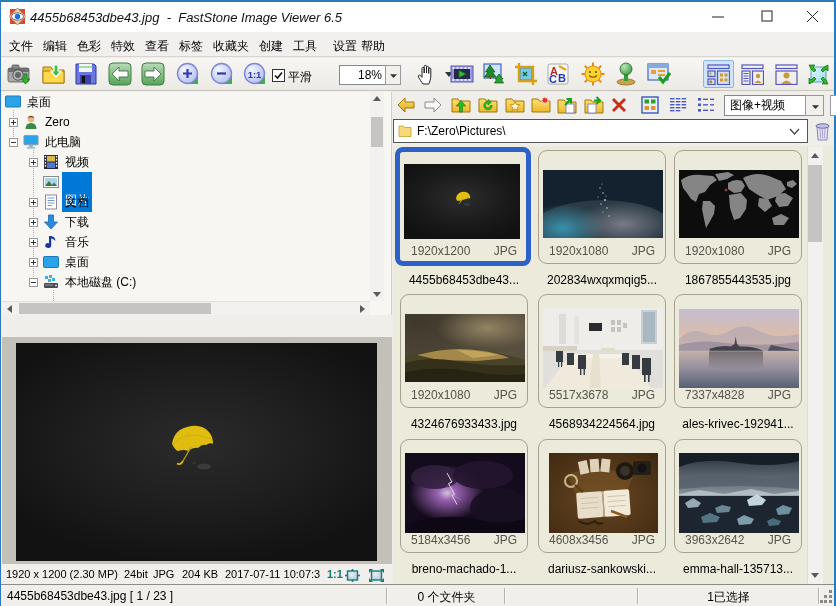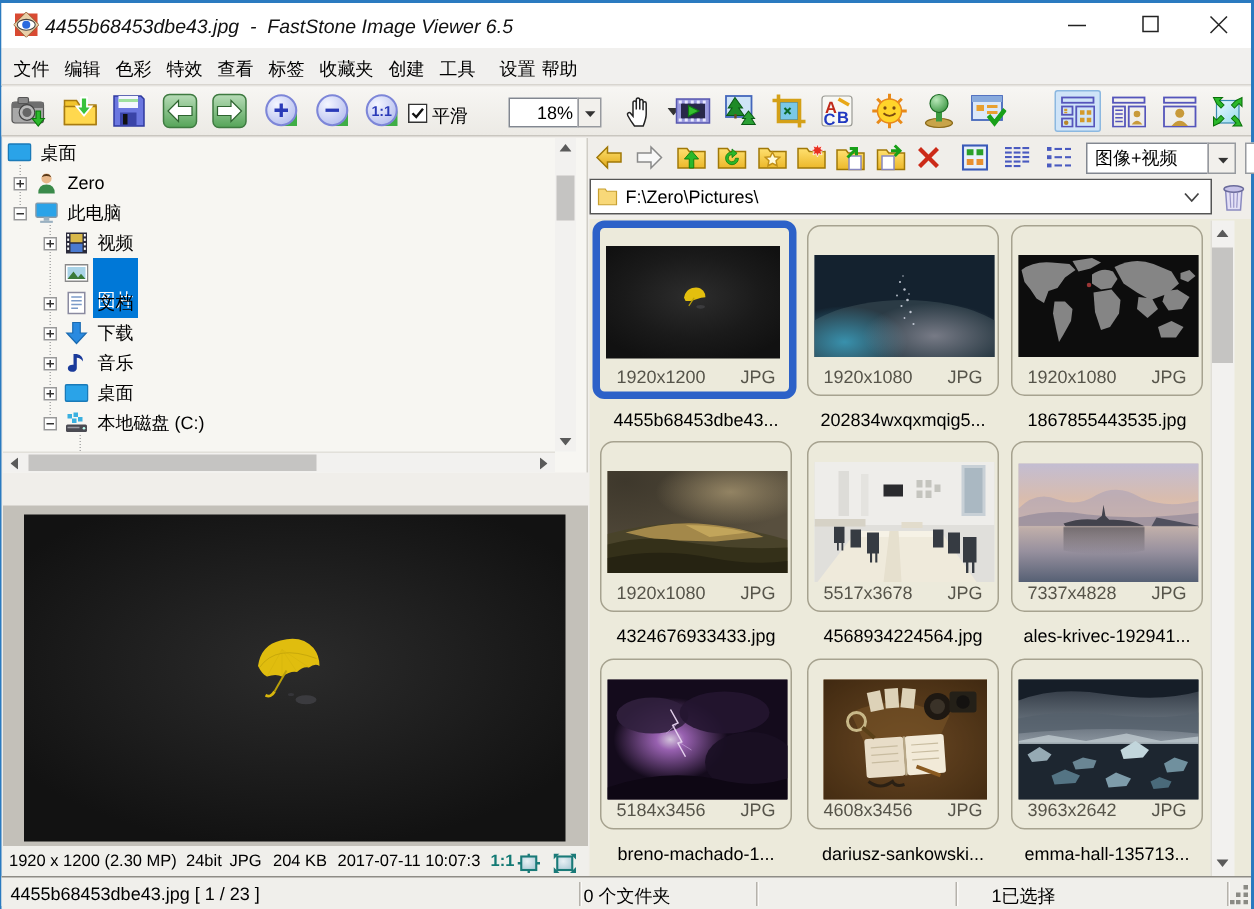--- a/index.html
+++ b/index.html
@@ -37,21 +37,21 @@
 #rtools { position:absolute; left:392px; top:90px; width:441px; height:27px; background:#f0eeea; }
 #addrrow { position:absolute; left:392px; top:117px; width:441px; height:27px; background:#f0eeea; }
 #thumbs { position:absolute; left:392px; top:144px; width:441px; height:570px; background:#eceadb; }
 .card { position:absolute; width:128px; height:114px; border:1px solid #a6a28f; border-radius:9px; }
 .cimg { position:absolute; }
 .ccap { position:absolute; bottom:5px; left:10px; right:10px; font-size:12px; color:#56544a; }
 .cname { position:absolute; width:136px; text-align:center; font-size:12px; color:#000; white-space:nowrap; }
 
 #statusbar { position:absolute; left:0px; top:582px; width:833px; height:22px; background:#f0efeb; border-top:1px solid #8e8c86; font-size:12px; }
 .sep { position:absolute; top:3px; width:1px; height:16px; background:#b5b2ab; box-shadow:1px 0 0 #fbfaf8; }
-.scell { position:absolute; top:4px; }
+.scell { position:absolute; top:4px; text-align:center; }
 svg { display:block; }
 </style>
 </head>
 <body>
 <div id="win">
 
 <div id="titlebar">
   <svg class="abs" style="left:8px;top:6px" width="17" height="17" viewBox="0 0 17 17">
     <rect x="1" y="1" width="15" height="15" fill="#d94a32"></rect>
     <path d="M8.5 0 L17 8.5 L8.5 17 L0 8.5 Z" fill="#e8cfa8" stroke="#8a5a30" stroke-width="0.6"></path>

